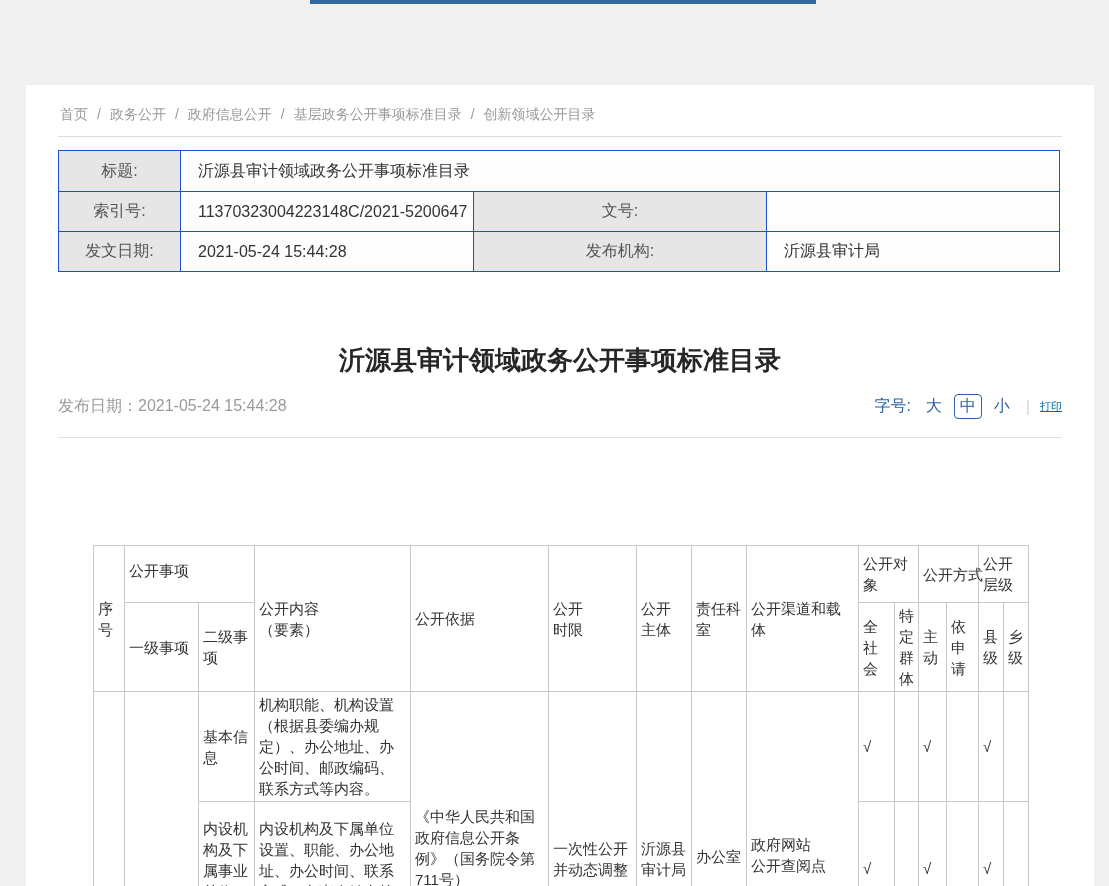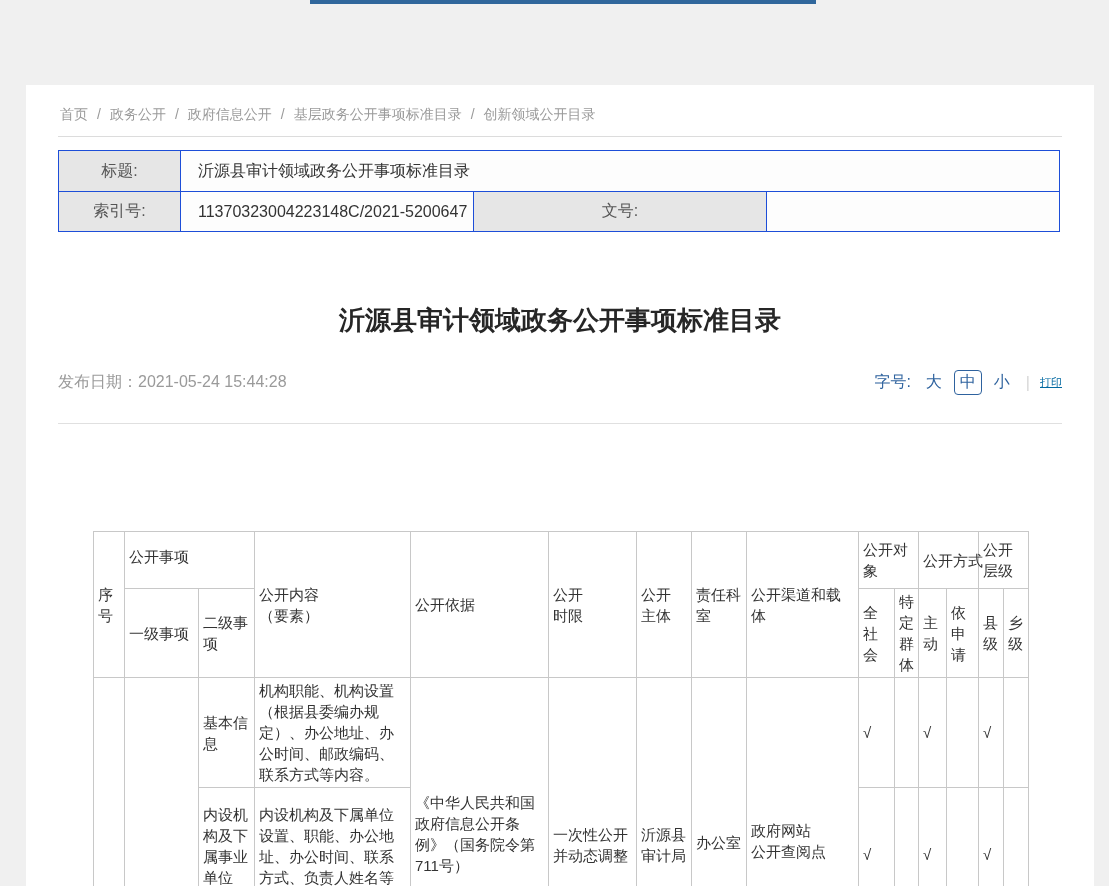--- a/index.html
+++ b/index.html
@@ -34,21 +34,21 @@
   }
   .info-table td.lbl2 { background:#e6e6e6; color:#555; text-align:center; width:104px; }
   .info-table td.val { padding-left:17px; background:#fdfdfd; }
   .info-table tr:first-child td { height:41px; }
   
   .doc-title {
     margin-top:70px; text-align:center; font-size:26px; line-height:36px;
     font-weight:bold; color:#262626;
   }
   .meta-row {
-    margin-top:32px; padding-bottom:28px; border-bottom:1px solid #e0e0e0;
+    margin-top:16px; padding-bottom:18px; border-bottom:1px solid #e0e0e0;
     display:flex; justify-content:space-between; align-items:center;
     font-size:16px;
   }
   .pub-date { color:#9a9a9a; }
   .font-controls { display:flex; align-items:center; color:#2e629e; font-size:16px; }
   .font-controls .fs-label { margin-right:6px; }
   .fs-btn {
     color:#2e629e; cursor:pointer; padding:1px 5px; margin:0 3px;
     border:1px solid transparent; border-radius:4px; background:transparent;
     font-size:16px; font-family:inherit;
@@ -98,20 +98,26 @@
       <tbody>
           <tr>
         <td class="lbl">标题:</td>
         <td class="val" colspan="3">沂源县审计领域政务公开事项标准目录</td>
       </tr>
       <tr>
         <td class="lbl">索引号:</td>
         <td class="val" style="width:557px;">11370323004223148C/2021-5200647</td>
         <td class="lbl2">文号:</td>
         <td class="val"></td>
+      </tr>
+      <tr>
+        <td class="lbl">发文日期:</td>
+        <td class="val">2021-05-24 15:44:28</td>
+        <td class="lbl2">发布机构:</td>
+        <td class="val">沂源县审计局</td>
       </tr>
     </tbody>
       </table>
 
     <h1 class="doc-title">沂源县审计领域政务公开事项标准目录</h1>
 
     <div class="meta-row">
       <span class="pub-date"><span>发布日期：</span><span>2021-05-24 15:44:28</span></span>
       <span class="font-controls">
         <span class="fs-label">字号:</span>

